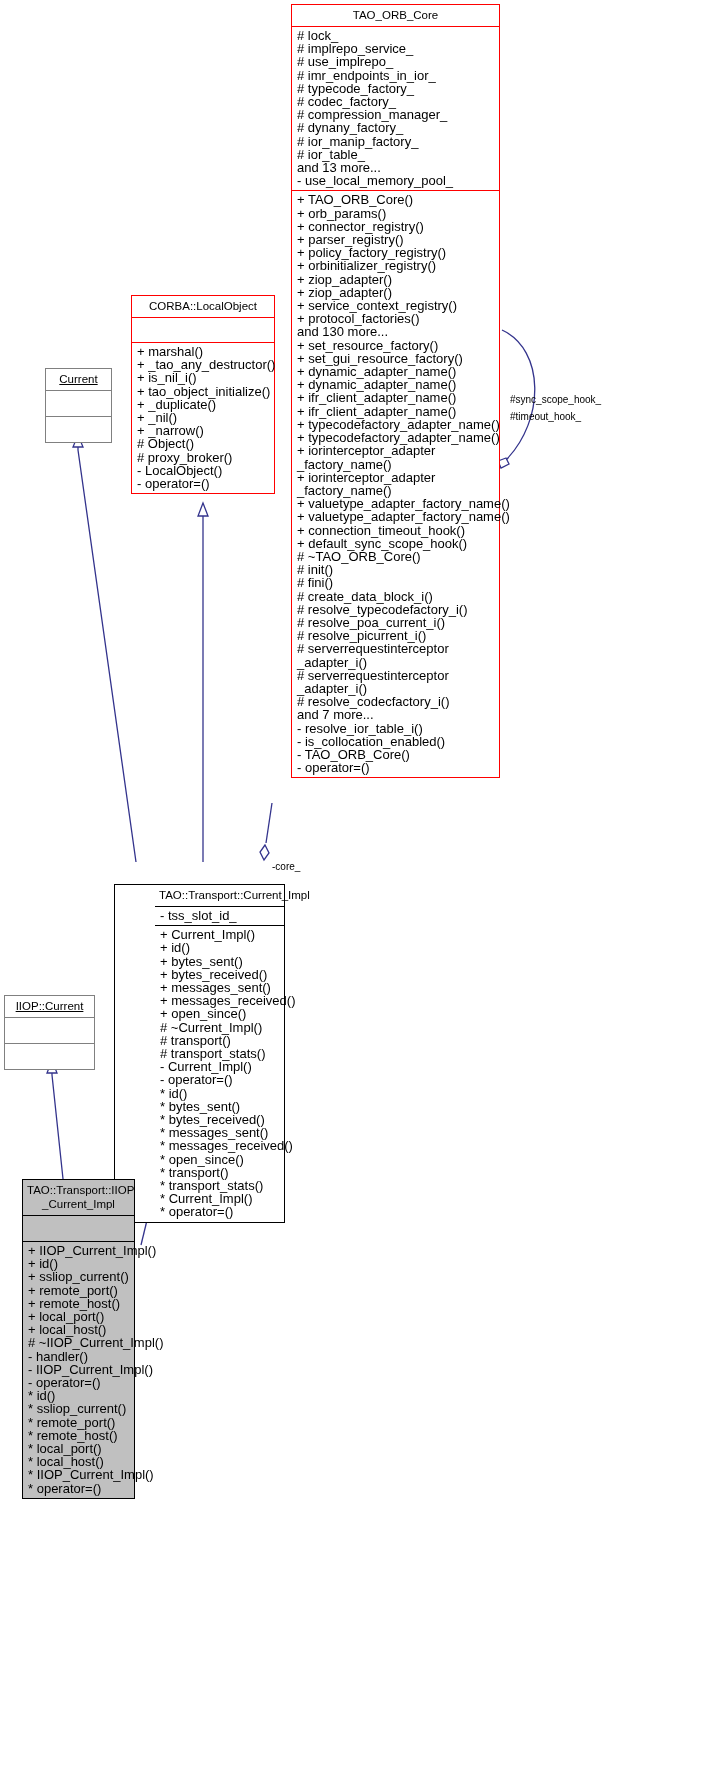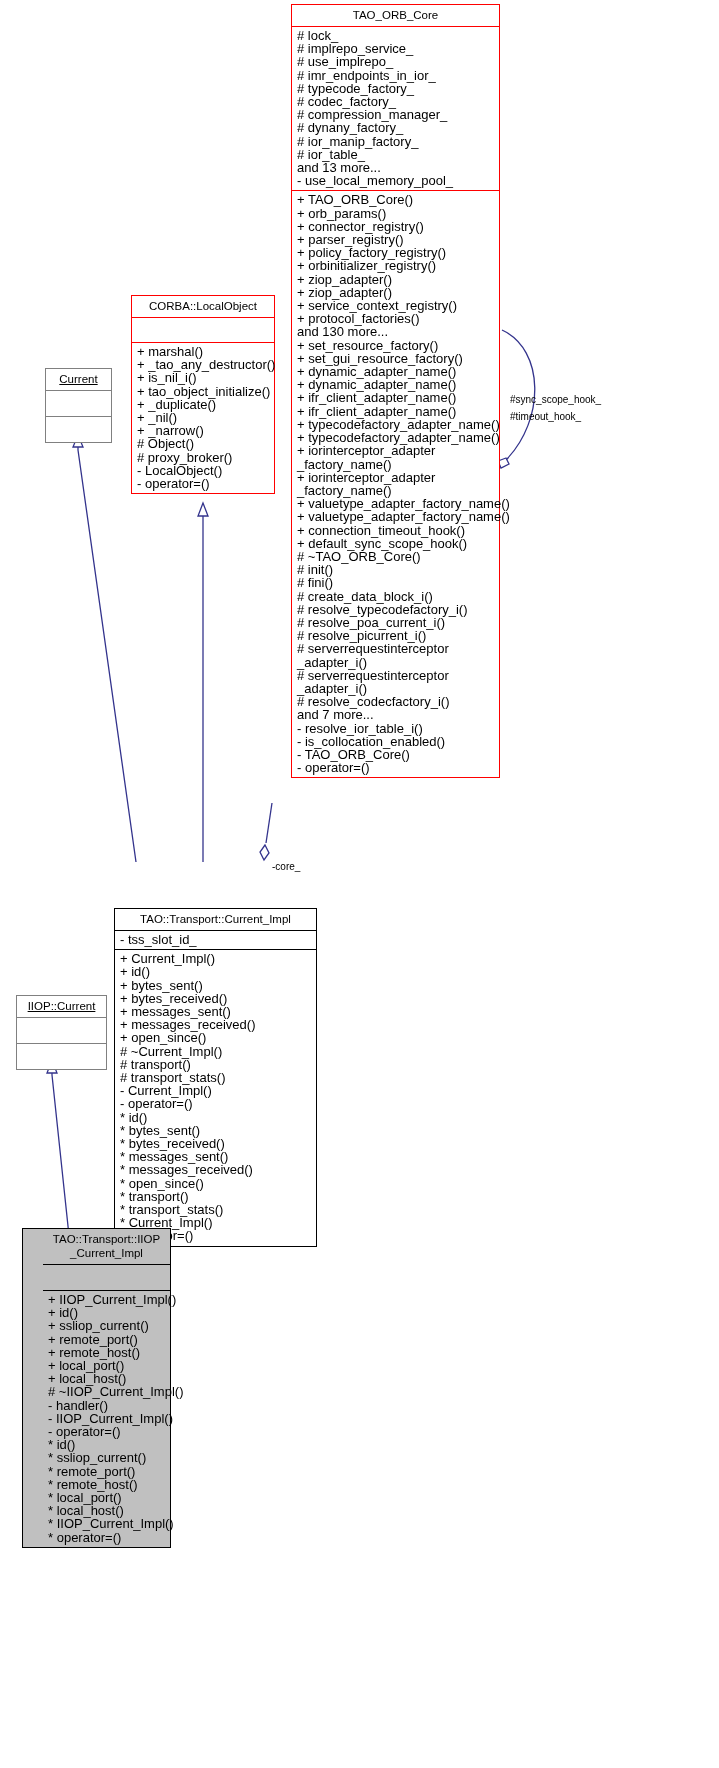--- a/index.html
+++ b/index.html
@@ -180,29 +180,29 @@
 </div>
 
 <div class="umlbox gray" style="left:45px; top:368px; width:67px;">
   <div class="cls-title">Current</div>
   <div class="sep gray"></div>
   <div class="cls-section empty2"></div>
   <div class="sep gray"></div>
   <div class="cls-section empty2"></div>
 </div>
 
-<div class="umlbox gray" style="left:16px; top:995px; width:91px;">
+<div class="umlbox gray" style="left:4px; top:995px; width:91px;">
   <div class="cls-title">IIOP::Current</div>
   <div class="sep gray"></div>
   <div class="cls-section empty2"></div>
   <div class="sep gray"></div>
   <div class="cls-section empty2"></div>
 </div>
 
-<div class="umlbox" style="left:114px; top:908px; width:203px;">
+<div class="umlbox" style="left:114px; top:884px; width:171px;padding-left:40px;">
   <div class="cls-title">TAO::Transport::Current_Impl</div>
   <div class="sep"></div>
   <div class="cls-section">
     <div class="row">- tss_slot_id_</div>
   </div>
   <div class="sep"></div>
   <div class="cls-section">
     <div class="row">+ Current_Impl()</div>
     <div class="row">+ id()</div>
     <div class="row">+ bytes_sent()</div>
@@ -221,21 +221,21 @@
     <div class="row">* messages_sent()</div>
     <div class="row">* messages_received()</div>
     <div class="row">* open_since()</div>
     <div class="row">* transport()</div>
     <div class="row">* transport_stats()</div>
     <div class="row">* Current_Impl()</div>
     <div class="row">* operator=()</div>
   </div>
 </div>
 
-<div class="umlbox filled" style="left:22px; top:1228px; width:149px;padding-left:20px;">
+<div class="umlbox filled" style="left:22px; top:1179px; width:113px;">
   <div class="cls-title">TAO::Transport::IIOP
 _Current_Impl</div>
   <div class="sep"></div>
   <div class="cls-section empty2"></div>
   <div class="sep"></div>
   <div class="cls-section">
     <div class="row">+ IIOP_Current_Impl()</div>
     <div class="row">+ id()</div>
     <div class="row">+ ssliop_current()</div>
     <div class="row">+ remote_port()</div>

